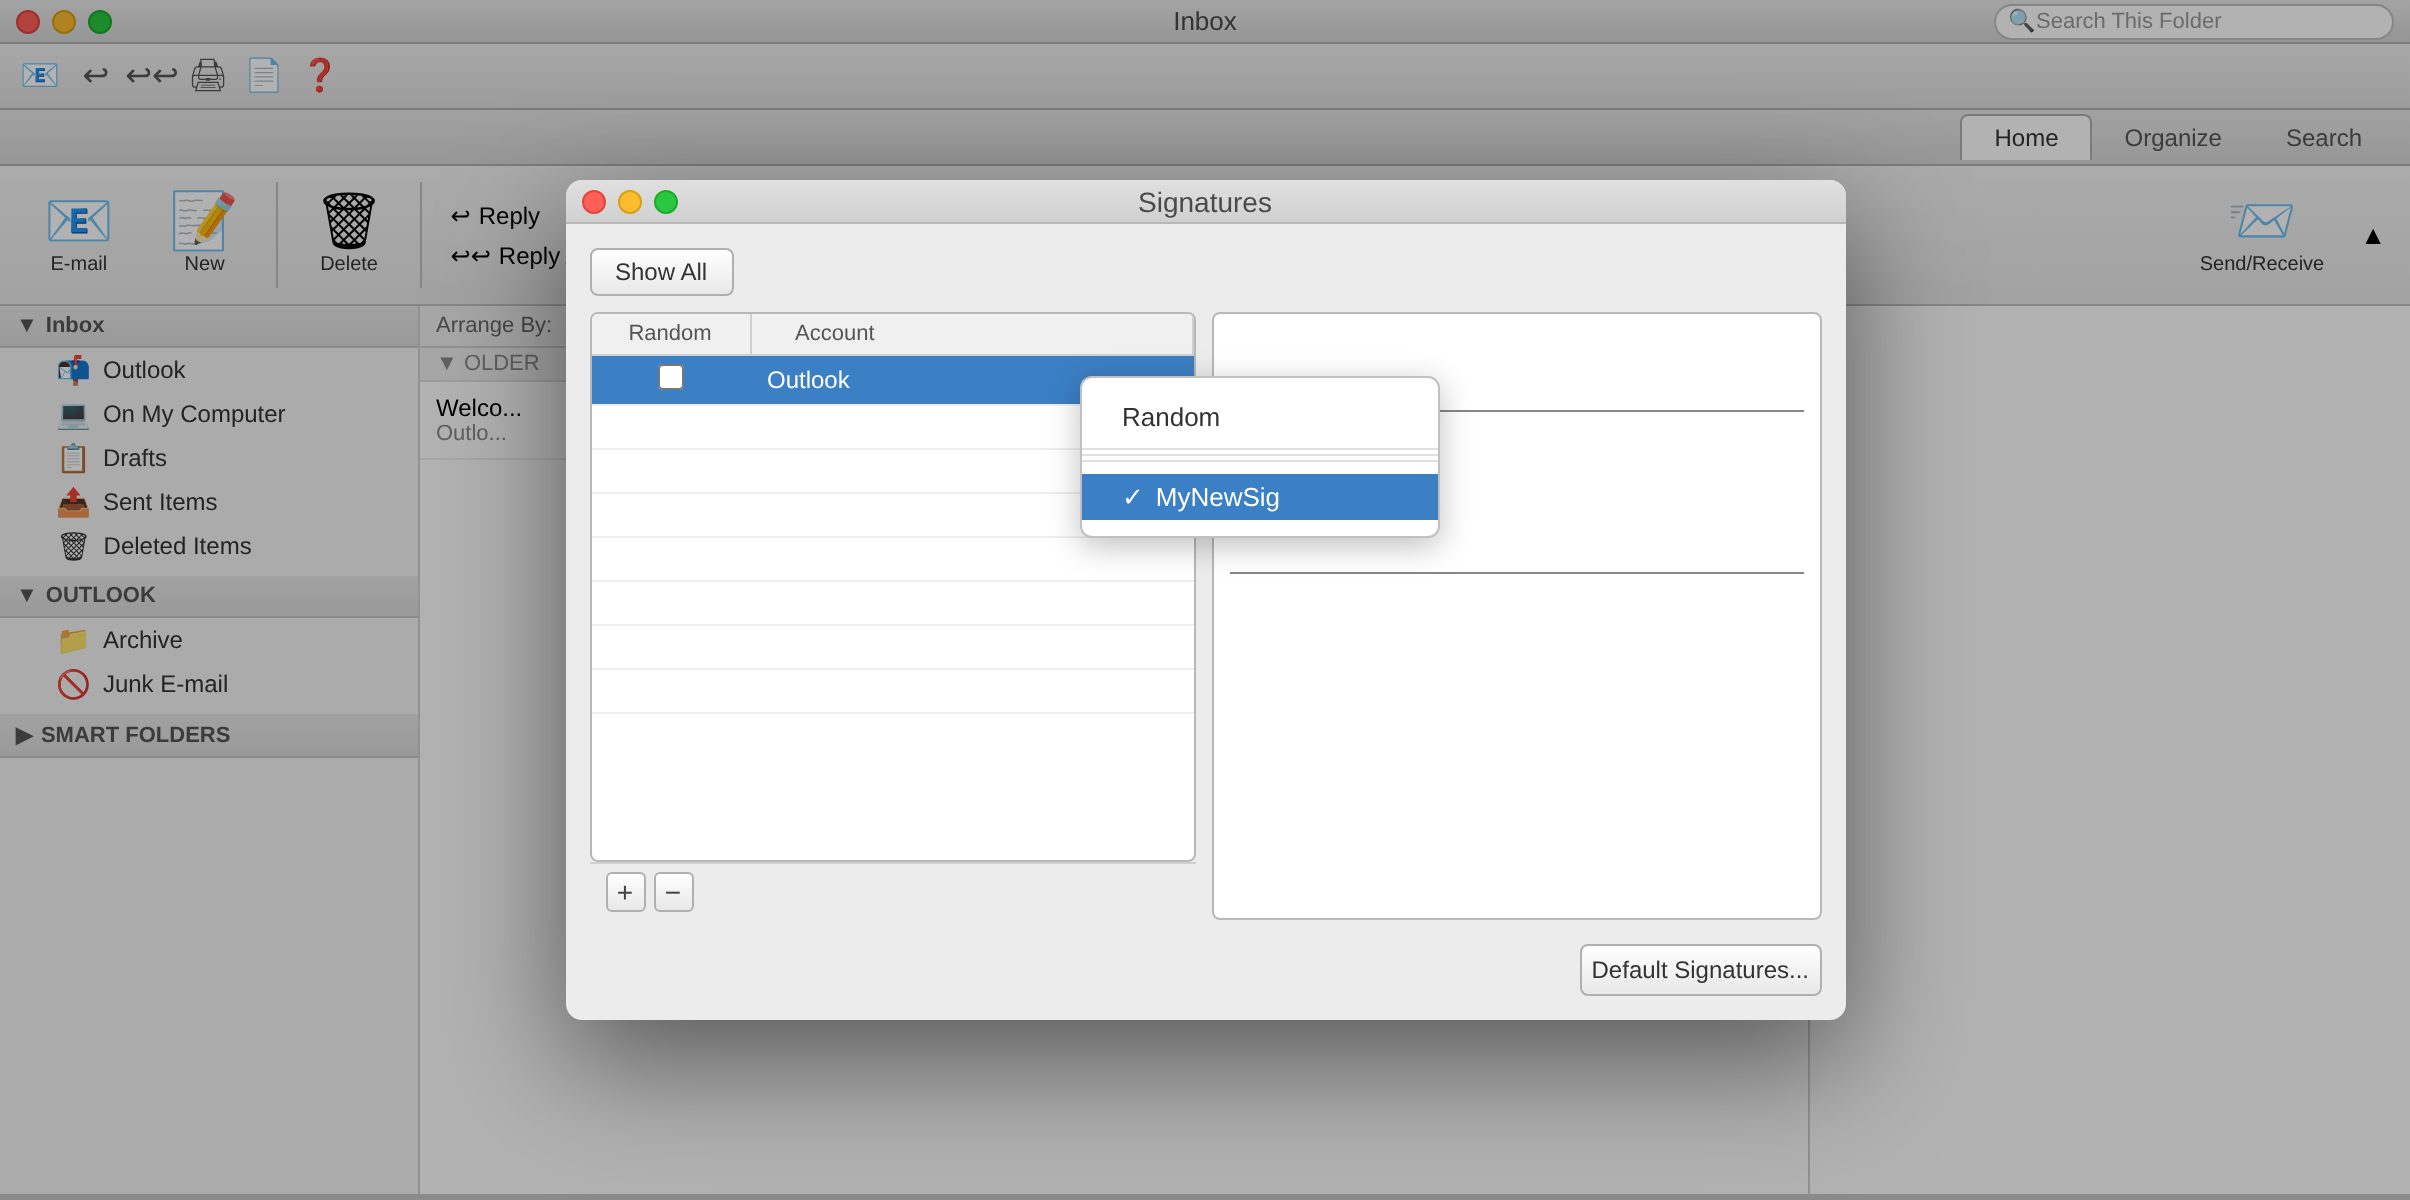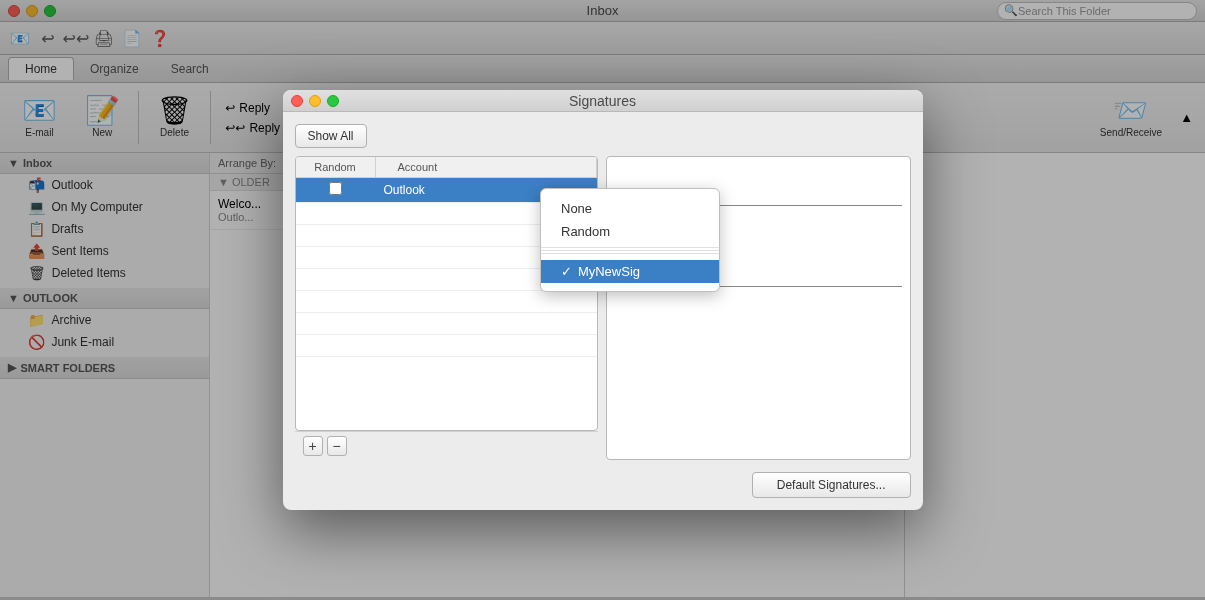--- a/index.html
+++ b/index.html
@@ -67,20 +67,21 @@
     }
 
     
     .tab-bar {
       background: linear-gradient(to bottom, #e8e8e8, #d8d8d8);
       border-bottom: 1px solid #b0b0b0;
       display: flex;
       align-items: center;
       padding: 0 8px;
       height: 28px;
+      justify-content: flex-end;
     }
     .tab-item {
       padding: 4px 16px;
       font-size: 12px;
       color: #555;
       cursor: pointer;
       border-radius: 4px 4px 0 0;
     }
     .tab-item.active {
       background: white;
@@ -415,21 +416,21 @@
       padding: 5px 20px;
       font-size: 12px;
       cursor: pointer;
       color: white;
       font-weight: 500;
     }
     .default-sigs-btn {
       background: linear-gradient(to bottom, #ffffff, #e8e8e8);
       border: 1px solid #b0b0b0;
       border-radius: 4px;
-      padding: 5px 24px;
+      padding: 5px 5px;
       font-size: 12px;
       cursor: pointer;
       color: #333;
       align-self: flex-end;
     }
   </style>
 </head>
 <body>
 
 <div class="title-bar">
@@ -634,23 +635,20 @@
       </div>
     </div>
 
   </div>
 
 </div>
 
 <div class="dropdown-menu">
   <div class="dropdown-section">
     <div class="dropdown-item">
-      <span>None</span>
-    </div>
-    <div class="dropdown-item">
       <span>Random</span>
     </div>
   </div>
   <div class="dropdown-separator"></div>
   <div class="dropdown-separator"></div>
   <div class="dropdown-section">
     <div class="dropdown-item selected">
       <span>✓</span>
       <span>MyNewSig</span>
     </div>

